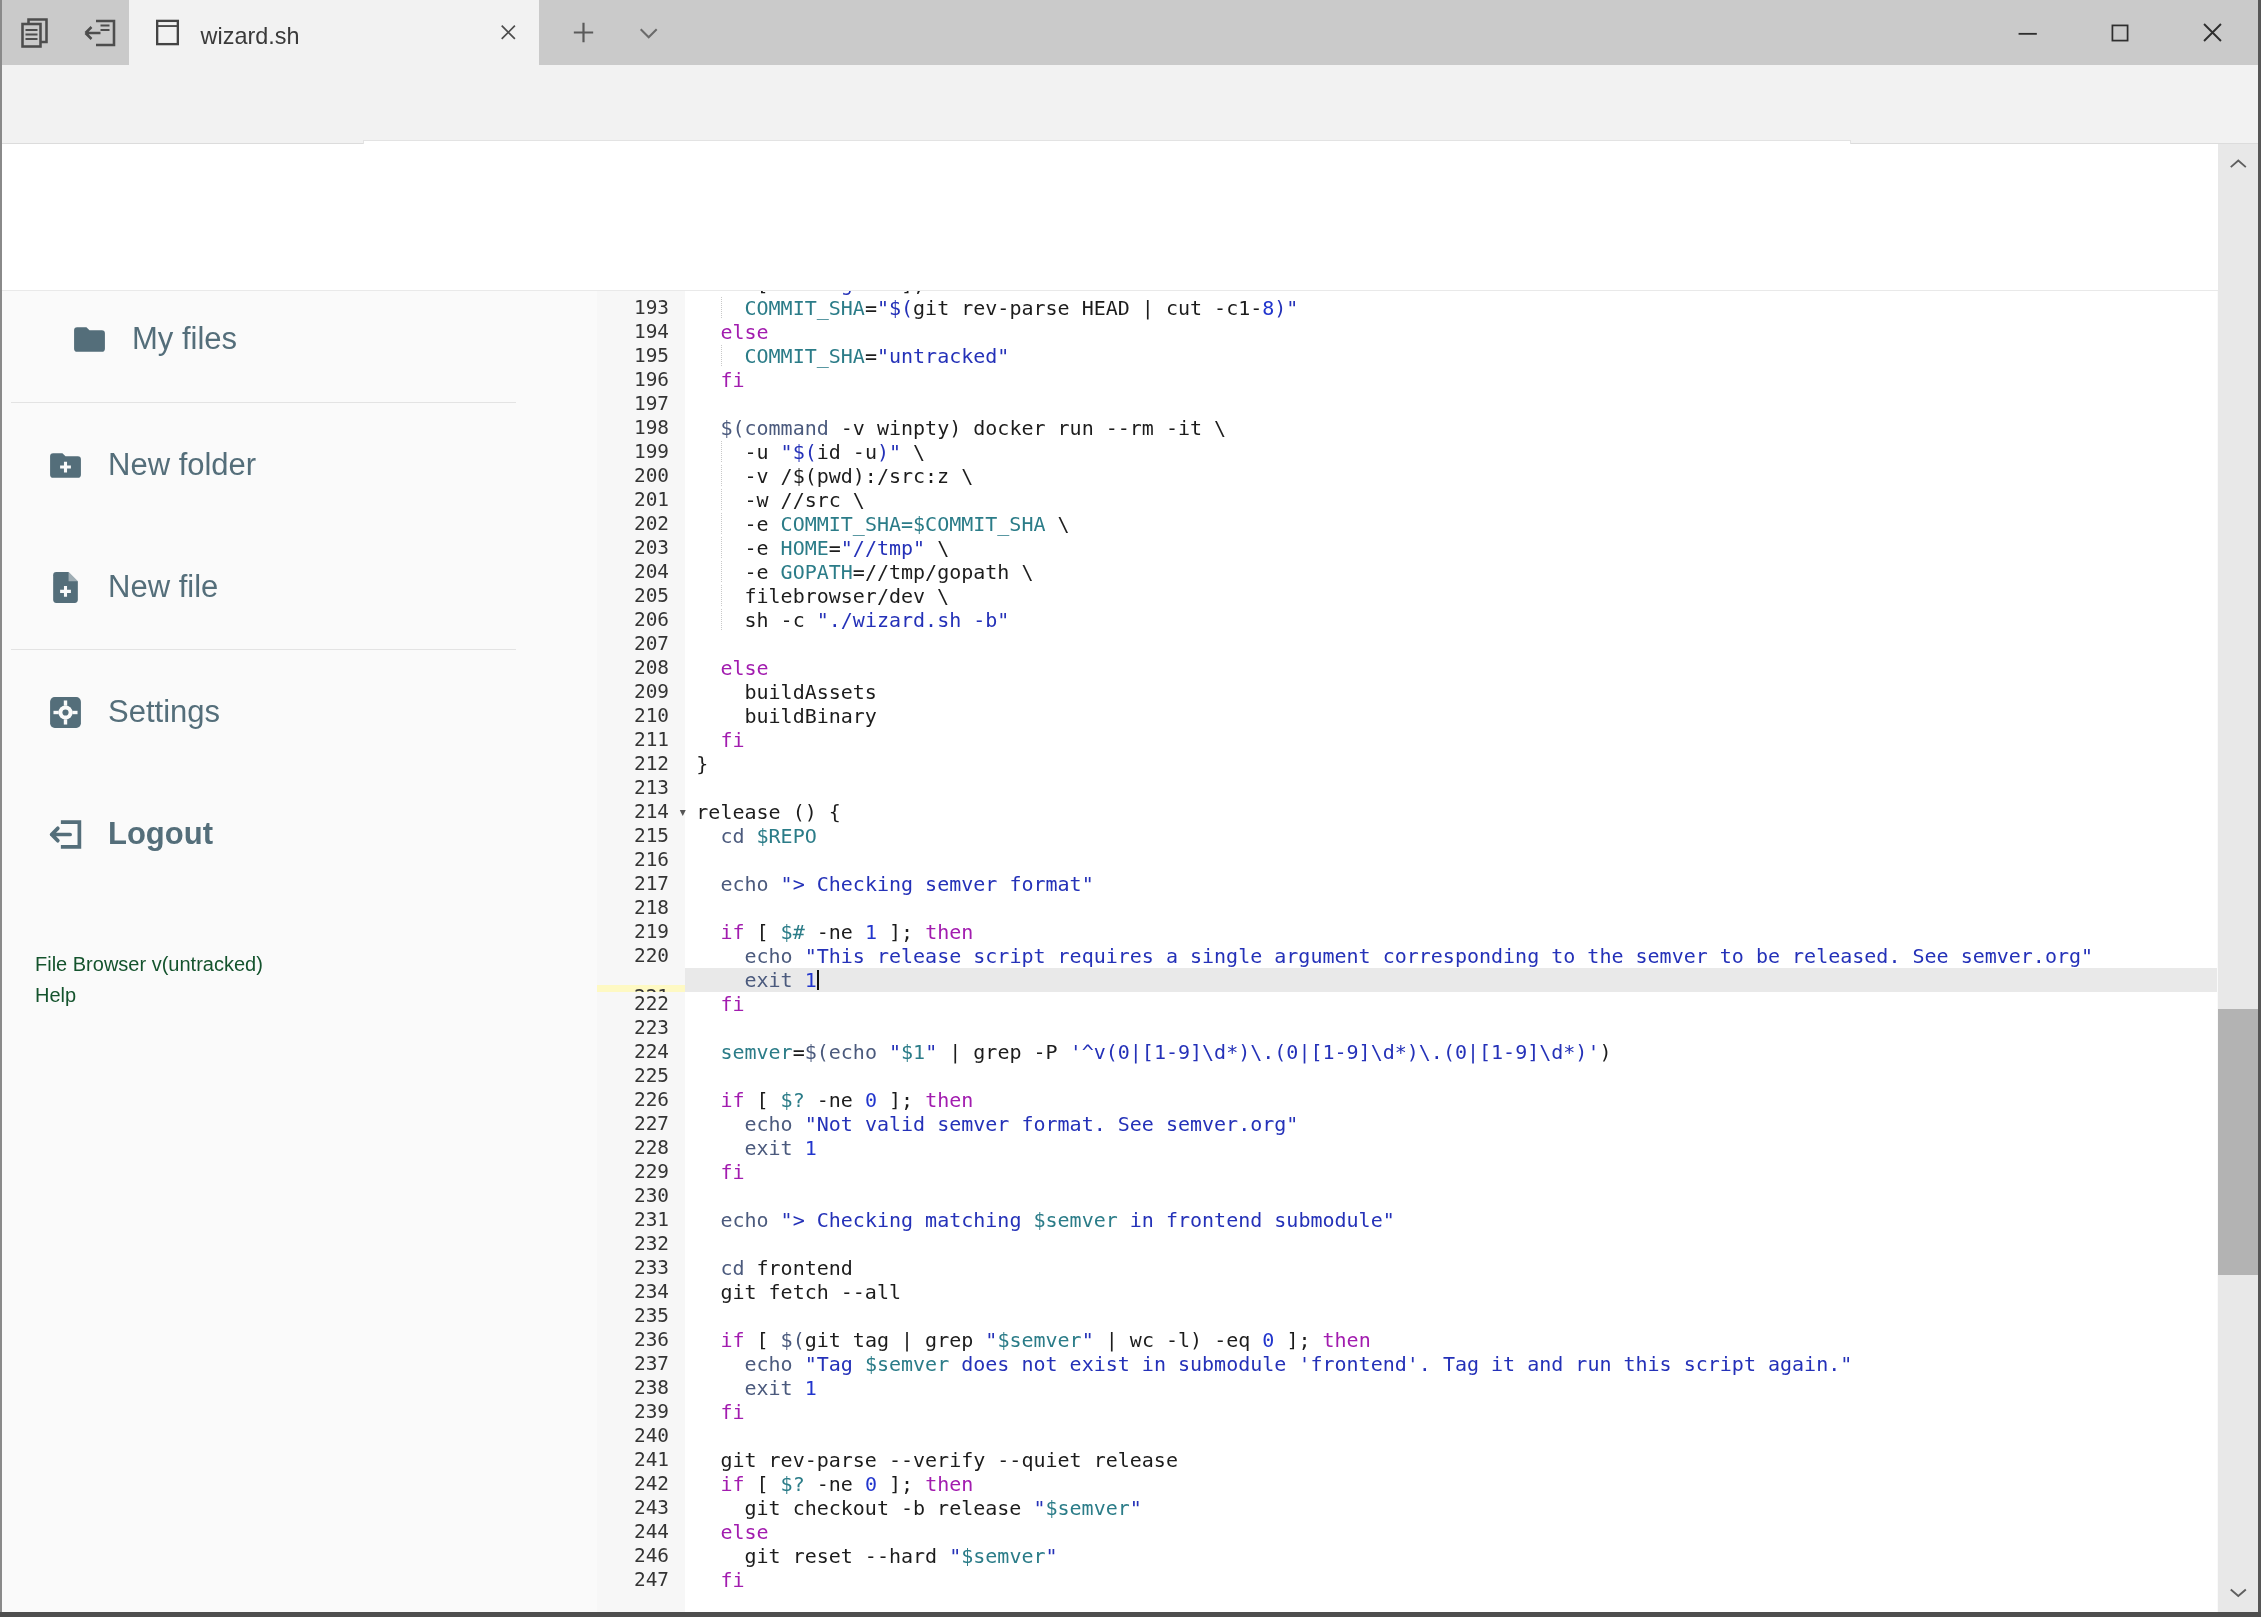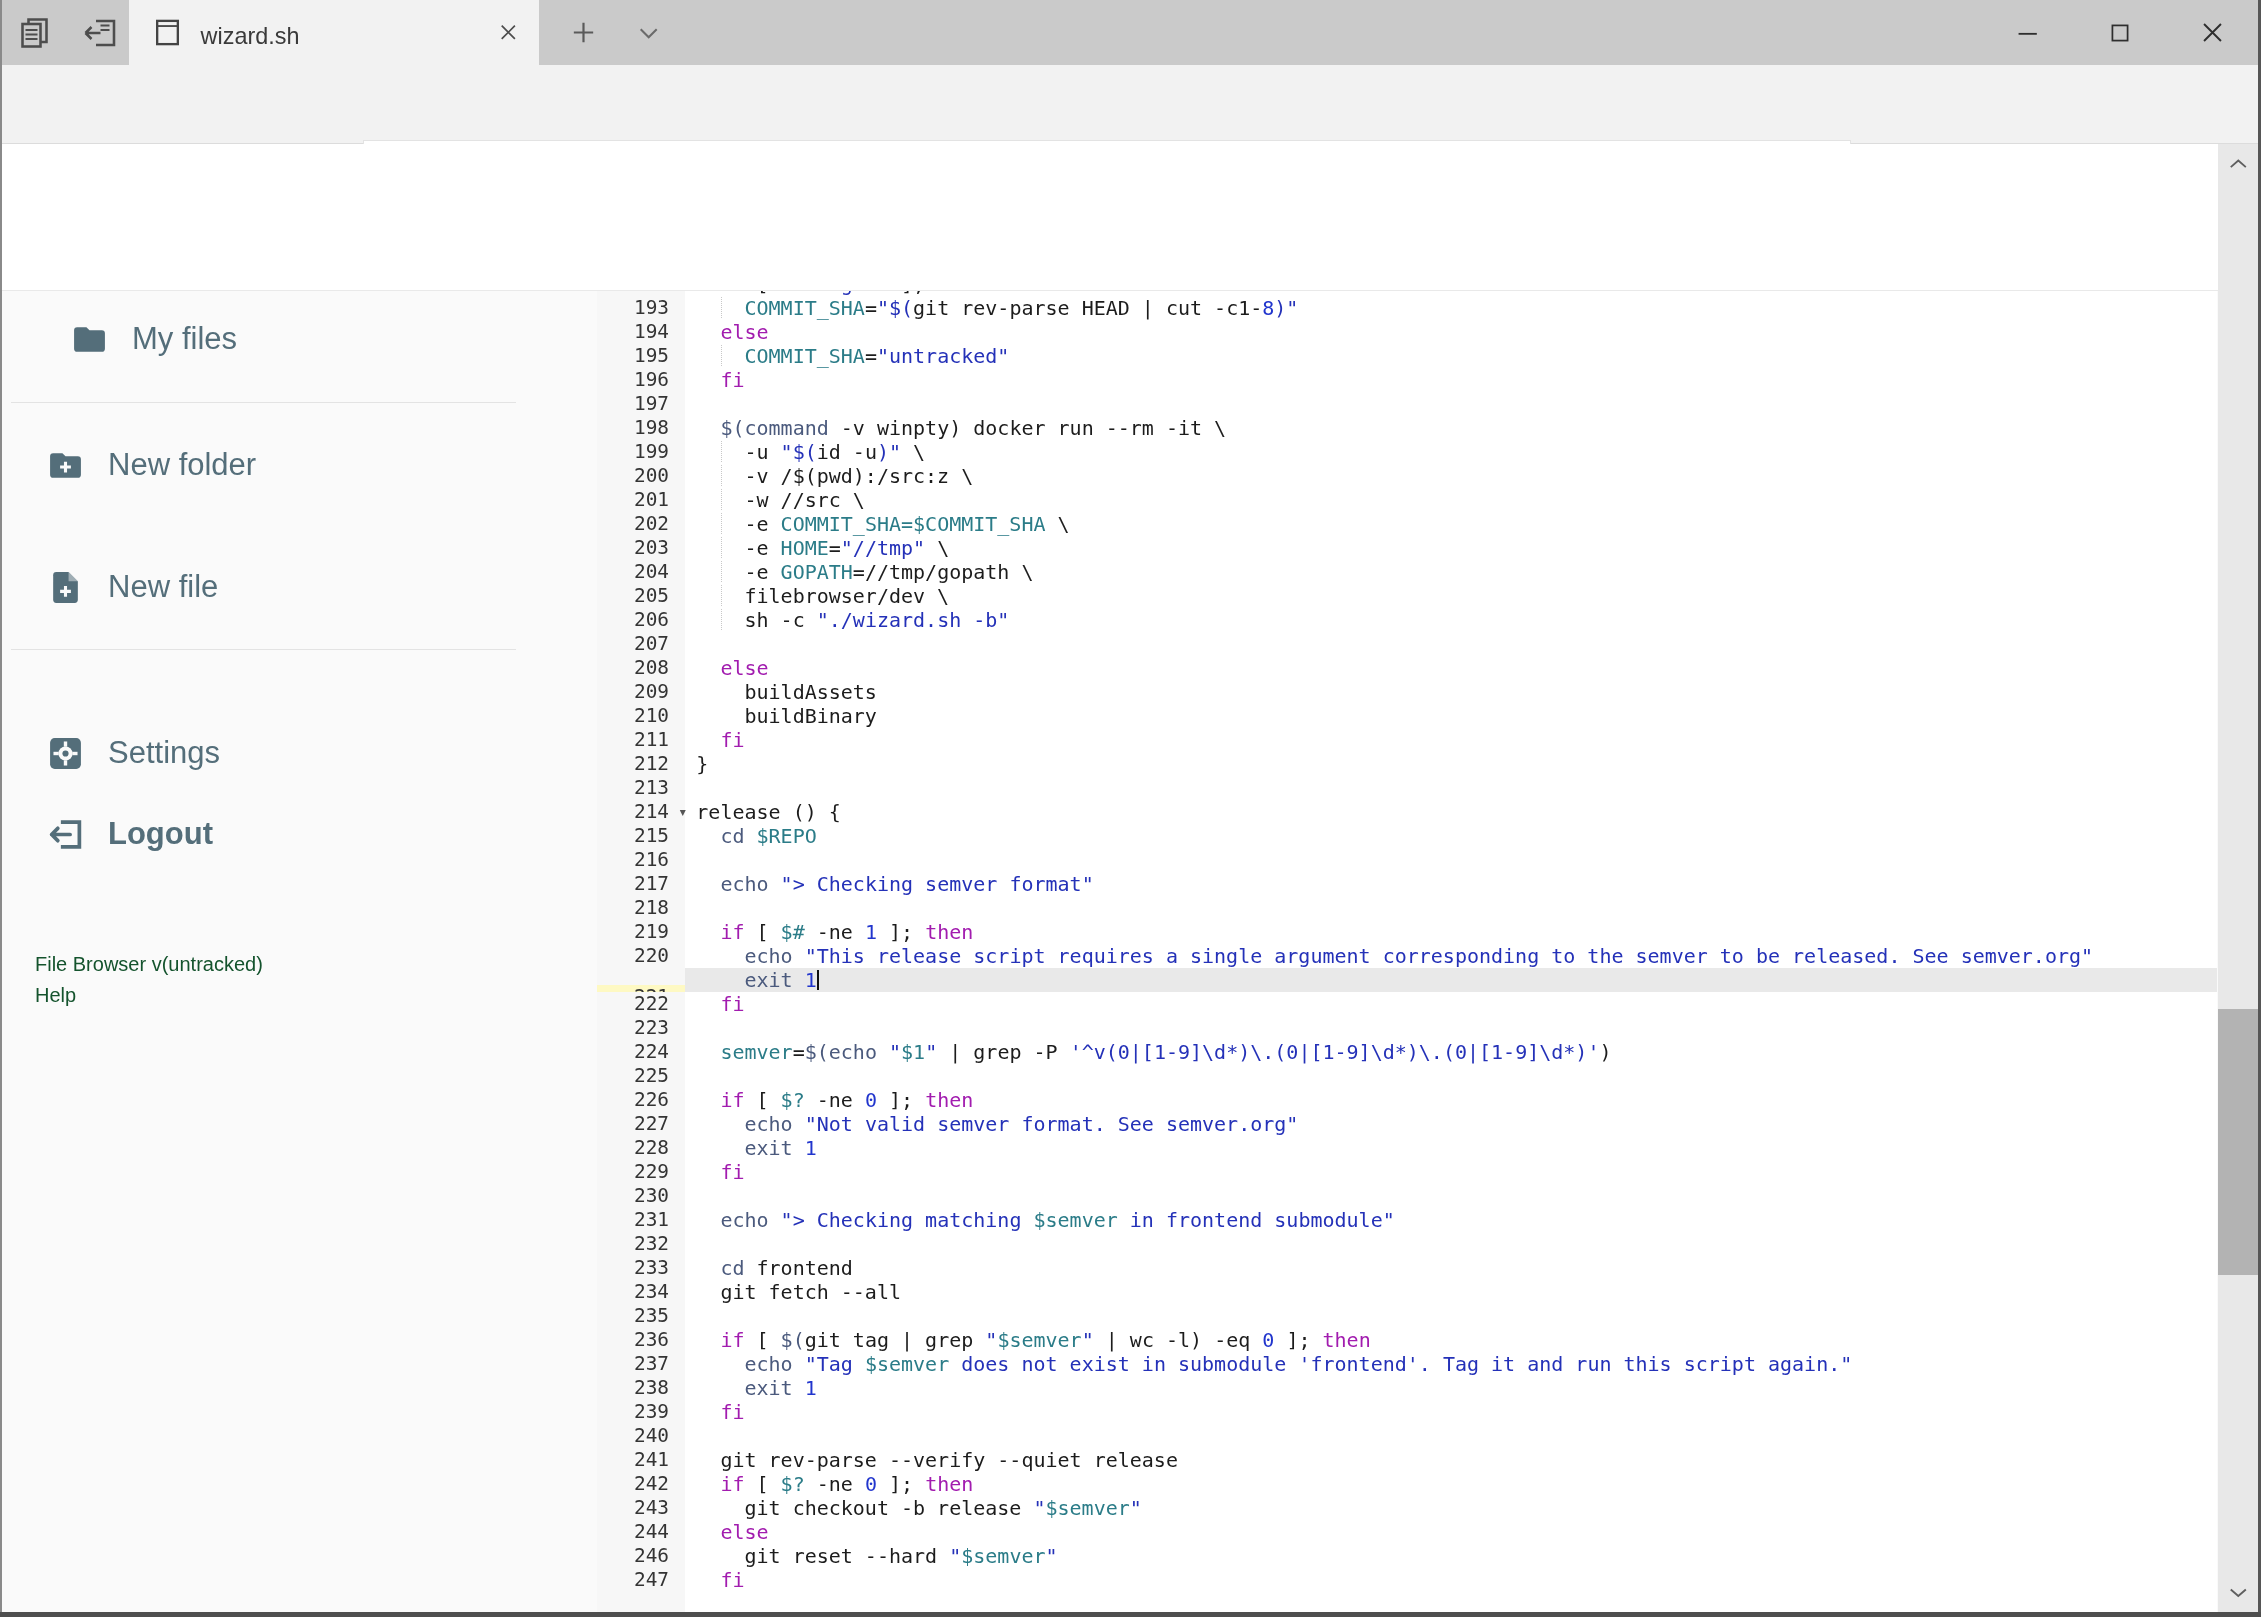--- a/index.html
+++ b/index.html
@@ -314,21 +314,21 @@
       <svg width="37" height="37" viewBox="0 0 24 24" fill="#546e7a">
           <path d="M14 2H6a2 2 0 00-2 2v16a2 2 0 002 2h12a2 2 0 002-2V8l-6-6z"></path>
           <path d="M14 2v6h6" fill="#fafafa" opacity=".45"></path>
           <path d="M12 11v7M8.5 14.5h7" stroke="#fafafa" stroke-width="2" fill="none"></path>
         </svg>
     </span>
     <span class="slab">New file</span>
   </div>
   <div class="abs sdiv" style="top:358px;"></div>
 
-  <div class="abs sideitem" style="top:396px;margin-top:41px;">
+  <div class="abs sideitem" style="top:396px;">
     <span class="sic">
       <svg width="37" height="37" viewBox="0 0 24 24">
         <rect x="2" y="2" width="20" height="20" rx="3" fill="#546e7a"></rect>
         <g fill="#fafafa">
             <circle cx="12" cy="12" r="4.6"></circle>
             <rect x="10.9" y="4.2" width="2.2" height="3.4"></rect>
             <rect x="10.9" y="16.4" width="2.2" height="3.4"></rect>
             <rect x="4.2" y="10.9" width="3.4" height="2.2"></rect>
             <rect x="16.4" y="10.9" width="3.4" height="2.2"></rect>
           </g>

